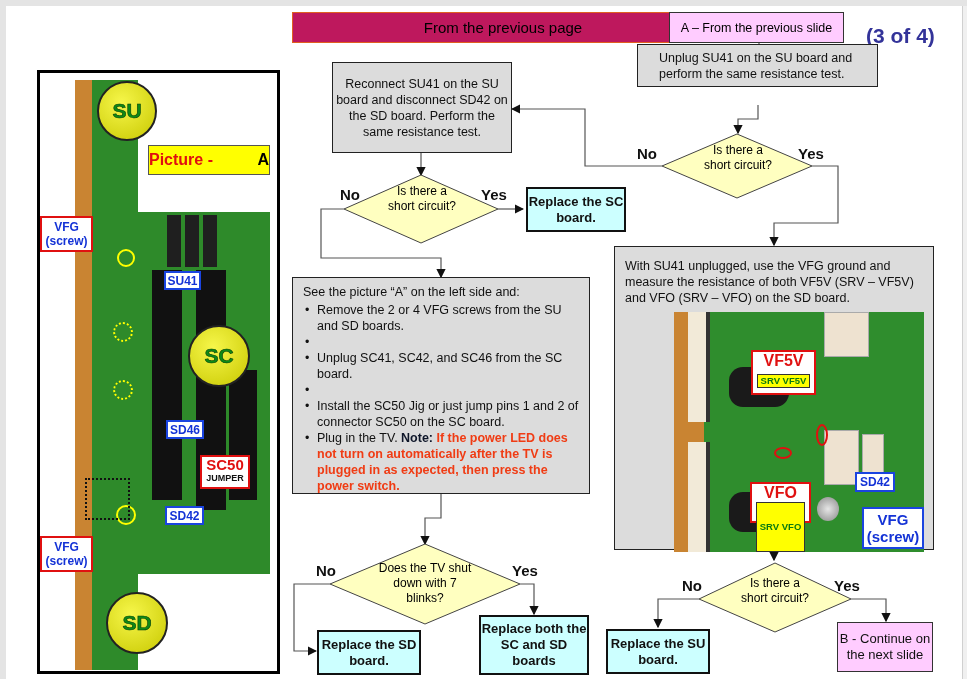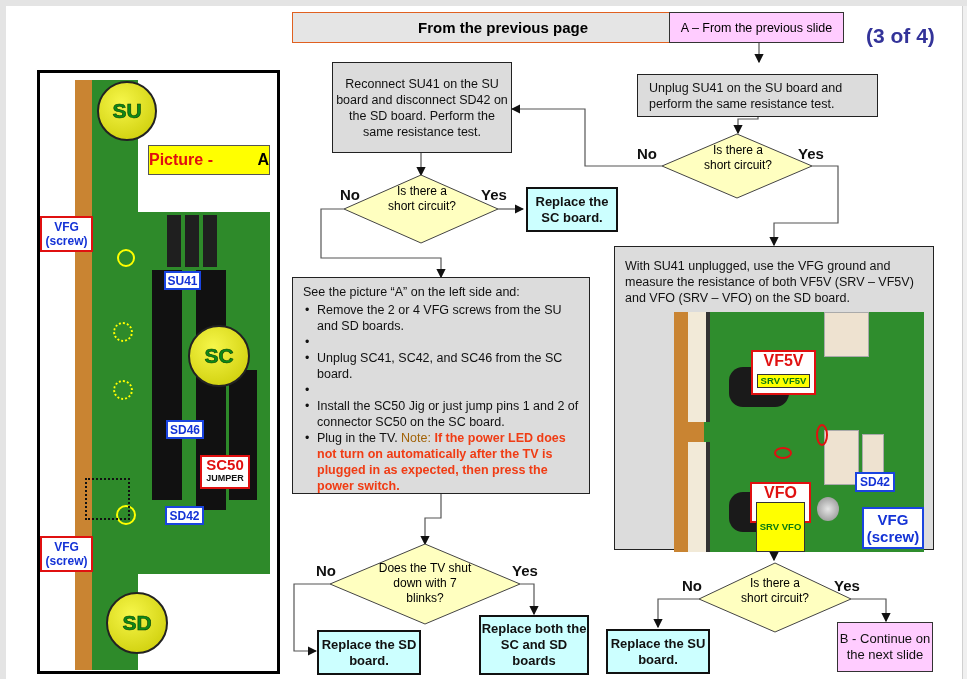--- a/index.html
+++ b/index.html
@@ -1,35 +1,35 @@
 <!DOCTYPE html>
 <html><head>
 <meta charset="utf-8">
 <style>
   html,body{margin:0;padding:0;}
   body{width:967px;height:679px;position:relative;overflow:hidden;background:#ffffff;font-family:"Liberation Sans",sans-serif;}
   .abs{position:absolute;box-sizing:border-box;}
   .topbar{left:0;top:0;width:967px;height:6px;background:#e4e4e4;}
   .leftstrip{left:0;top:6px;width:6px;height:673px;background:#e4e4e4;}
   .rightstrip{left:962px;top:6px;width:5px;height:673px;background:#f0f0f0;border-left:1px solid #d0d0d0;}
-  .hdr-yellow{left:292px;top:12px;width:422px;height:31px;background:#e5e5e5;border:1px solid #e06020;display:flex;align-items:center;justify-content:center;font-weight:bold;font-size:15px;color:#000;}
+  .hdr-yellow{left:292px;top:12px;width:422px;height:31px;background:#be185d;border:1px solid #e06020;display:flex;align-items:center;justify-content:center;font-weight:normal;font-size:15px;color:#000;}
   .hdr-pink{left:669px;top:12px;width:175px;height:31px;background:#ffccff;border:1px solid #333;display:flex;align-items:center;justify-content:center;font-size:12.5px;color:#000;}
   .page-num{left:866px;top:24px;font-weight:bold;font-size:21px;color:#333399;}
   .box-gray{background:#dcdcdc;border:1px solid #222;font-size:12.5px;color:#111;}
   .box-cyan{background:#ccffff;border:2px solid #111;font-weight:bold;font-size:13px;color:#111;display:flex;align-items:center;justify-content:center;text-align:center;line-height:16px;}
   .box-pink{background:#ffccff;border:1px solid #333;font-size:13px;color:#111;display:flex;align-items:center;justify-content:center;text-align:center;line-height:16px;}
   .center{display:flex;align-items:center;justify-content:center;text-align:center;line-height:16px;}
   .diamond-text{font-size:12px;color:#000000;text-align:center;line-height:15px;}
   .lbl{font-weight:bold;font-size:15px;color:#111;}
   svg.lines{position:absolute;left:0;top:0;}
   ul.steps{margin:2px 0 0 0;padding:0 0 0 14px;list-style:none;}
   ul.steps li{position:relative;margin:0 0 0 0;line-height:16px;}
   ul.steps li::before{content:"•";position:absolute;left:-12px;top:0;}
   .gap{height:16px;}
-  .note-blue{color:#a16207;font-weight:normal;}
+  .note-blue{color:#0f172a;font-weight:bold;}
   .note-red{color:#f03c14;font-weight:bold;}
   
   .picframe{left:37px;top:70px;width:243px;height:604px;border:3px solid #000;background:#fff;}
   .pcb{background:#2e8a2a;}
   .circle-lbl{border-radius:50%;background:radial-gradient(circle at 40% 35%,#f6f64a,#c8c800);border:2px solid #222;display:flex;align-items:center;justify-content:center;font-weight:bold;font-size:21px;color:#0d8a16;-webkit-text-stroke:0.6px #053c08;}
   .callout-red{background:#fff;border:2px solid #e01010;font-weight:bold;color:#1433d6;font-size:12px;text-align:center;line-height:14px;}
   .callout-blue{background:#fff;border:2px solid #1a44e0;font-weight:bold;color:#1433d6;font-size:12px;display:flex;align-items:center;justify-content:center;}
   .pic-a{left:148px;top:145px;width:122px;height:30px;background:#ffff00;border:1px solid #555;display:flex;align-items:center;justify-content:space-between;font-weight:bold;font-size:16px;}
   .photo{left:674px;top:312px;width:250px;height:240px;background:#2f8d2d;overflow:hidden;}
 </style>
@@ -82,29 +82,29 @@
   <polygon points="421,175 498,209 421,243 344,209" fill="#ffffc0" stroke="#444" stroke-width="1"></polygon>
   <polygon points="737,134 812,166 737,198 662,166" fill="#ffffc0" stroke="#444" stroke-width="1"></polygon>
   <polygon points="425,544 520,584 425,624 330,584" fill="#ffffc0" stroke="#444" stroke-width="1"></polygon>
   <polygon points="775,563 851,599 775,632 699,599" fill="#ffffc0" stroke="#444" stroke-width="1"></polygon>
 </svg>
 
 <div class="abs box-gray center" style="left:332px;top:62px;width:180px;height:91px;padding:4px 2px;">
   <span>Reconnect SU41 on the SU board and disconnect SD42 on the SD board. Perform the same resistance test.</span>
 </div>
 
-<div class="abs box-gray" style="left:637px;top:74px;width:241px;height:43px;padding:5px 11px;line-height:16px;">
+<div class="abs box-gray" style="left:637px;top:44px;width:241px;height:43px;padding:5px 21px;line-height:16px;">
   <span>Unplug SU41 on the SU board and perform the same resistance test.</span>
 </div>
 
 <div class="abs diamond-text" style="left:384px;top:184px;width:76px;">Is there a short circuit?</div>
 <div class="abs lbl" style="left:340px;top:186px;">No</div>
 <div class="abs lbl" style="left:481px;top:186px;">Yes</div>
 
-<div class="abs box-cyan" style="left:526px;top:187px;width:92px;height:45px;">
+<div class="abs box-cyan" style="left:526px;top:187px;width:100px;height:45px;">
   <span>Replace the SC board.</span>
 </div>
 
 <div class="abs diamond-text" style="left:700px;top:143px;width:76px;">Is there a short circuit?</div>
 <div class="abs lbl" style="left:637px;top:145px;">No</div>
 <div class="abs lbl" style="left:798px;top:145px;">Yes</div>
 
 <div class="abs box-gray" style="left:292px;top:277px;width:298px;height:217px;padding:6px 10px;line-height:16px;">
   <div>See the picture “A”  on the left side and:</div>
   <ul class="steps">

